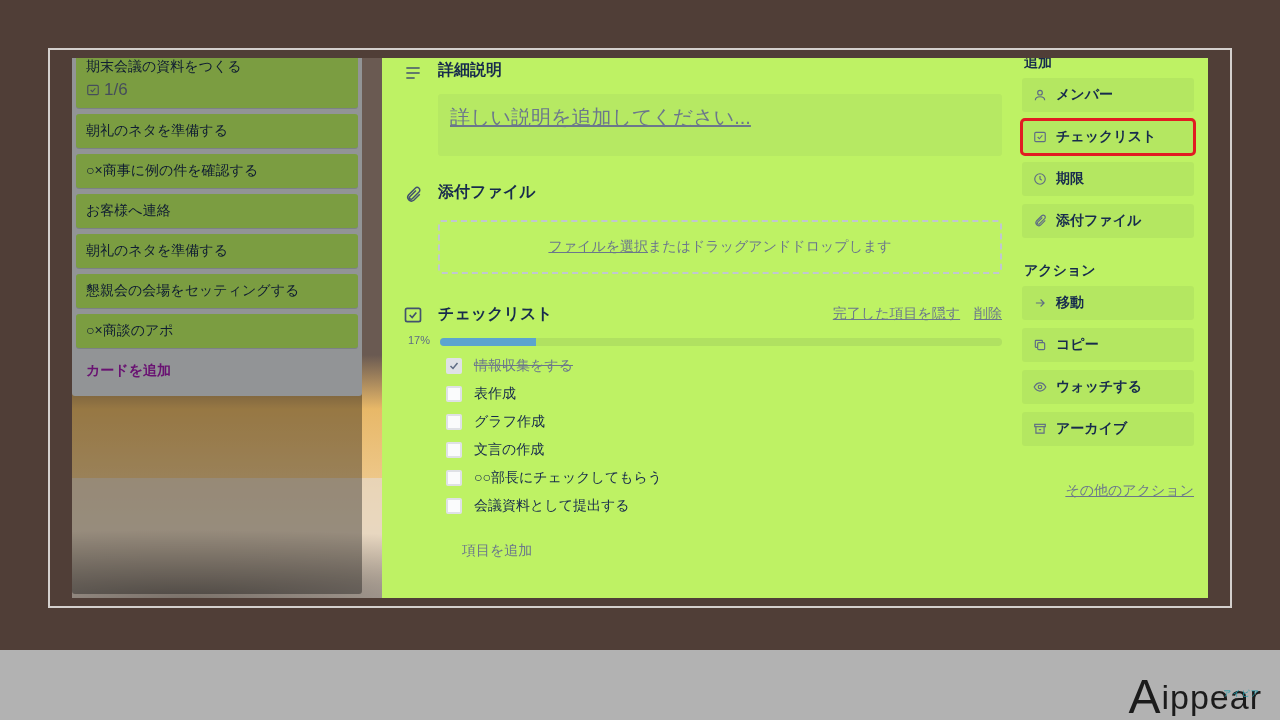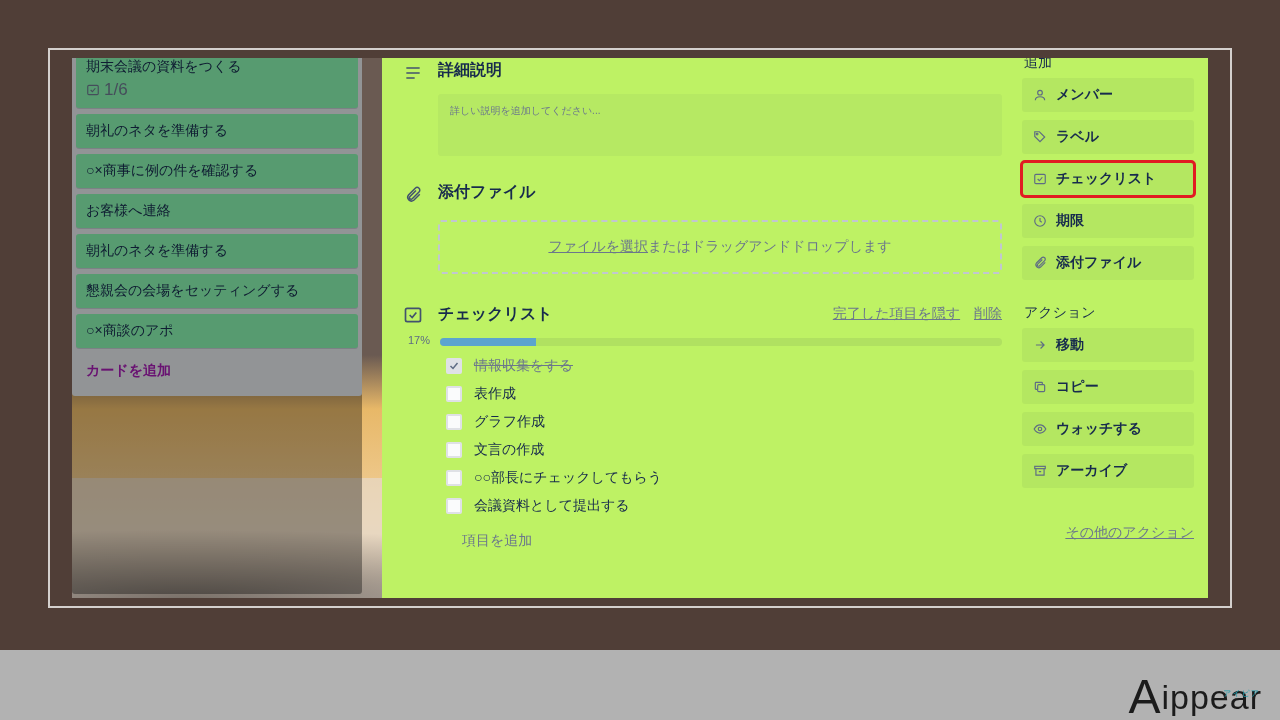--- a/index.html
+++ b/index.html
@@ -44,21 +44,21 @@
   .board-list {
     position: absolute;
     left: 0;
     top: -4px;
     width: 290px;
     background: #e0e4e6;
     border-radius: 3px;
     padding: 0 4px 8px 4px;
   }
   .board-card {
-    background: #86efac;
+    background: #bef264;
     border-radius: 3px;
     margin: 6px 0;
     padding: 8px 10px;
     font-size: 14px;
     color: #172b4d;
     box-shadow: 0 1px 0 rgba(9,30,66,.15);
     cursor: pointer;
   }
   .board-card .meta {
     display: flex;
@@ -122,24 +122,25 @@
   .sec-title {
     font-weight: 700;
     font-size: 16px;
     color: #172b4d;
   }
   .desc-box {
     margin: 10px 0 0 36px;
     background: rgba(9,30,66,.04);
     border-radius: 3px;
     padding: 10px 12px;
-    font-size: 10px;
+    font-size: 20px;
     color: #6b778c;
     height: 62px;
     cursor: text;
+    text-decoration: underline;
   }
   .attach-section { margin-top: 26px; }
   .attach-drop {
     margin: 14px 0 0 36px;
     border: 2px dashed #c1c7d0;
     border-radius: 3px;
     padding: 16px;
     text-align: center;
     font-size: 14px;
     color: #6b778c;
@@ -197,27 +198,27 @@
     flex-shrink: 0;
   }
   .cb.checked { background: #dfe1e6; }
   .cb.checked svg { display: block; }
   .cb svg { display: none; width: 12px; height: 12px; }
   .add-item {
     margin-left: 32px;
     padding-left: 28px;
     font-size: 14px;
     color: #6b778c;
-    margin-top: 12px;
+    margin-top: 22px;
     cursor: pointer;
   }
 
   .side-heading {
     font-size: 14px;
-    font-weight: 400;
+    font-weight: 700;
     color: #172b4d;
     margin: 0 0 6px 2px;
   }
   .side-heading.mt { margin-top: 24px; }
   .side-btn {
     display: flex;
     align-items: center;
     gap: 8px;
     background: rgba(9,30,66,.05);
     border-radius: 3px;
@@ -397,29 +398,20 @@
         <div id="side-add">
             <div class="side-btn">
               <span class="side-icn">
                 <svg viewBox="0 0 24 24" width="14" height="14" fill="none" stroke="currentColor" stroke-width="2">
                   <circle cx="12" cy="8" r="4"></circle>
                   <path d="M4 21c0-4 4-6 8-6s8 2 8 6"></path>
                 </svg>
               </span>
               <span>メンバー</span>
             </div>
-            <div class="side-btn">
-              <span class="side-icn">
-                <svg viewBox="0 0 24 24" width="14" height="14" fill="none" stroke="currentColor" stroke-width="2">
-                  <path d="M20 12l-8 8-9-9V3h8z"></path>
-                  <circle cx="7" cy="7" r="1.5"></circle>
-                </svg>
-              </span>
-              <span>ラベル</span>
-            </div>
             <div class="side-btn highlighted">
               <span class="side-icn">
                 <svg viewBox="0 0 24 24" width="14" height="14" fill="none" stroke="currentColor" stroke-width="2">
                   <rect x="3" y="4" width="18" height="16" rx="2"></rect>
                   <path d="M8 12l3 3 5-6"></path>
                 </svg>
               </span>
               <span>チェックリスト</span>
             </div>
             <div class="side-btn">

